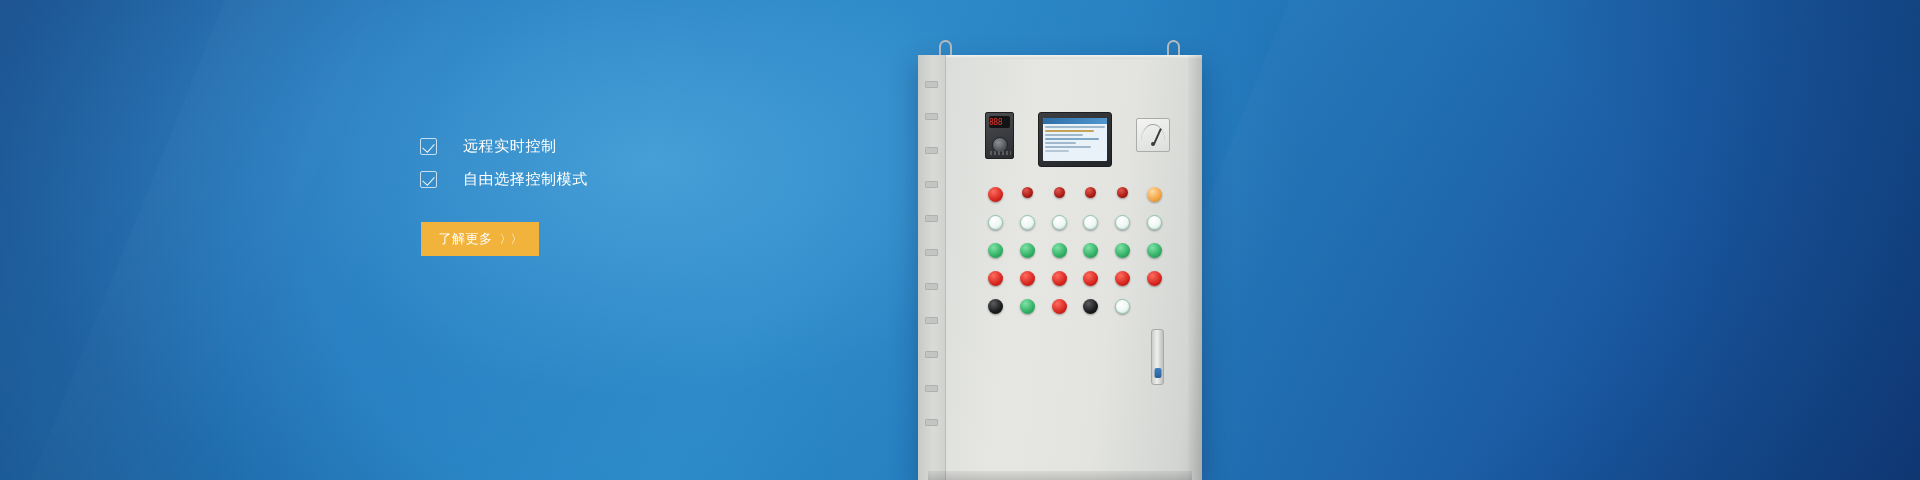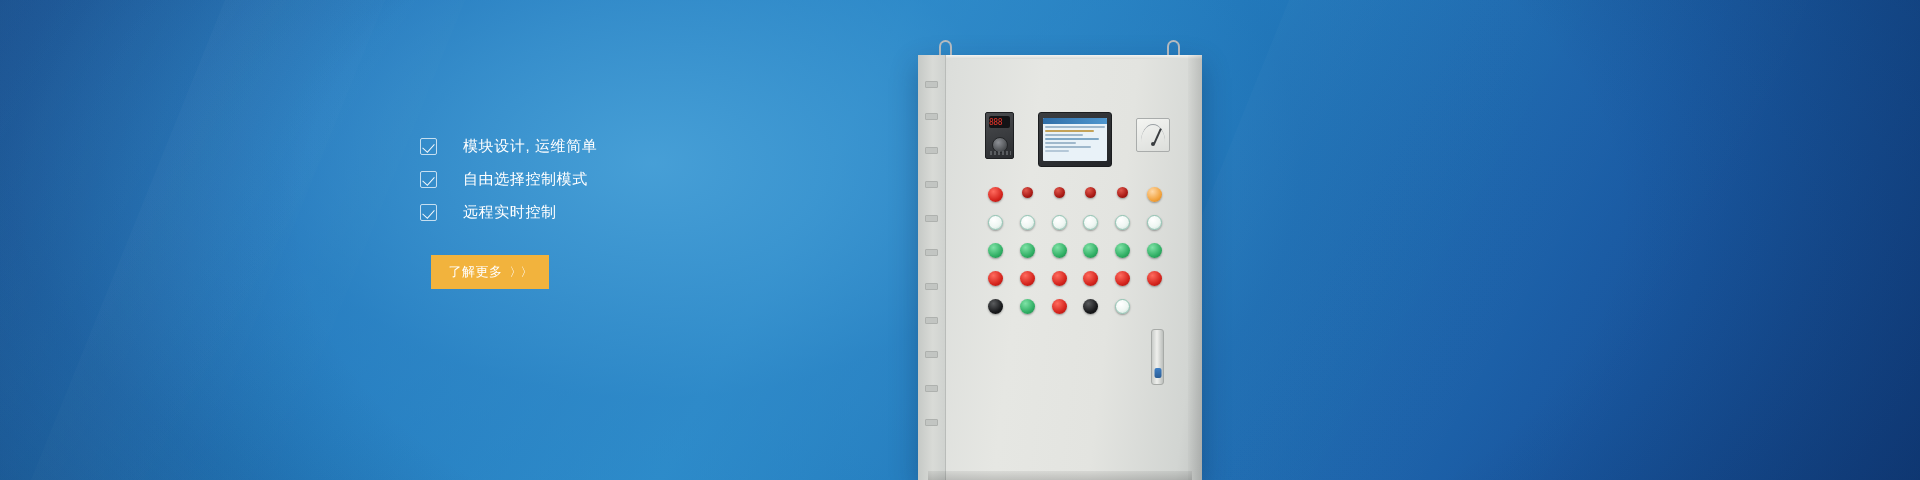--- a/index.html
+++ b/index.html
@@ -78,21 +78,21 @@
     letter-spacing: .6px;
     color: #ffffff;
     white-space: nowrap;
   }
 
   .cta {
     display: inline-flex;
     align-items: center;
     justify-content: center;
     margin-top: 26px;
-    margin-left: 11px;
+    margin-left: 1px;
     width: 118px; height: 34px;
     background: #f2b33d;
     color: #ffffff;
     font-size: 13px;
     letter-spacing: .5px;
     border: none;
     cursor: pointer;
     text-decoration: none;
   }
   .cta .arrow { margin-left: 7px; font-size: 12px; letter-spacing: -1px; }
@@ -296,33 +296,29 @@
   <div class="streak s1"></div>
   <div class="streak s2"></div>
   <div class="streak s3"></div>
   <div class="vig"></div>
 
   <div class="copy">
 
 
     <div class="features">
 
+
       <div class="feature">
         <span class="check"></span>
-        <span class="feature-label">模块设计, 运维简单</span>
+        <span class="feature-label">远程实时控制</span>
       </div>
 
       <div class="feature">
         <span class="check"></span>
         <span class="feature-label">自由选择控制模式</span>
-      </div>
-
-      <div class="feature">
-        <span class="check"></span>
-        <span class="feature-label">远程实时控制</span>
       </div>
 
     </div>
 
     <a class="cta" href="#">
       <span>了解更多</span>
       <span class="arrow">〉〉</span>
     </a>
 
   </div>

